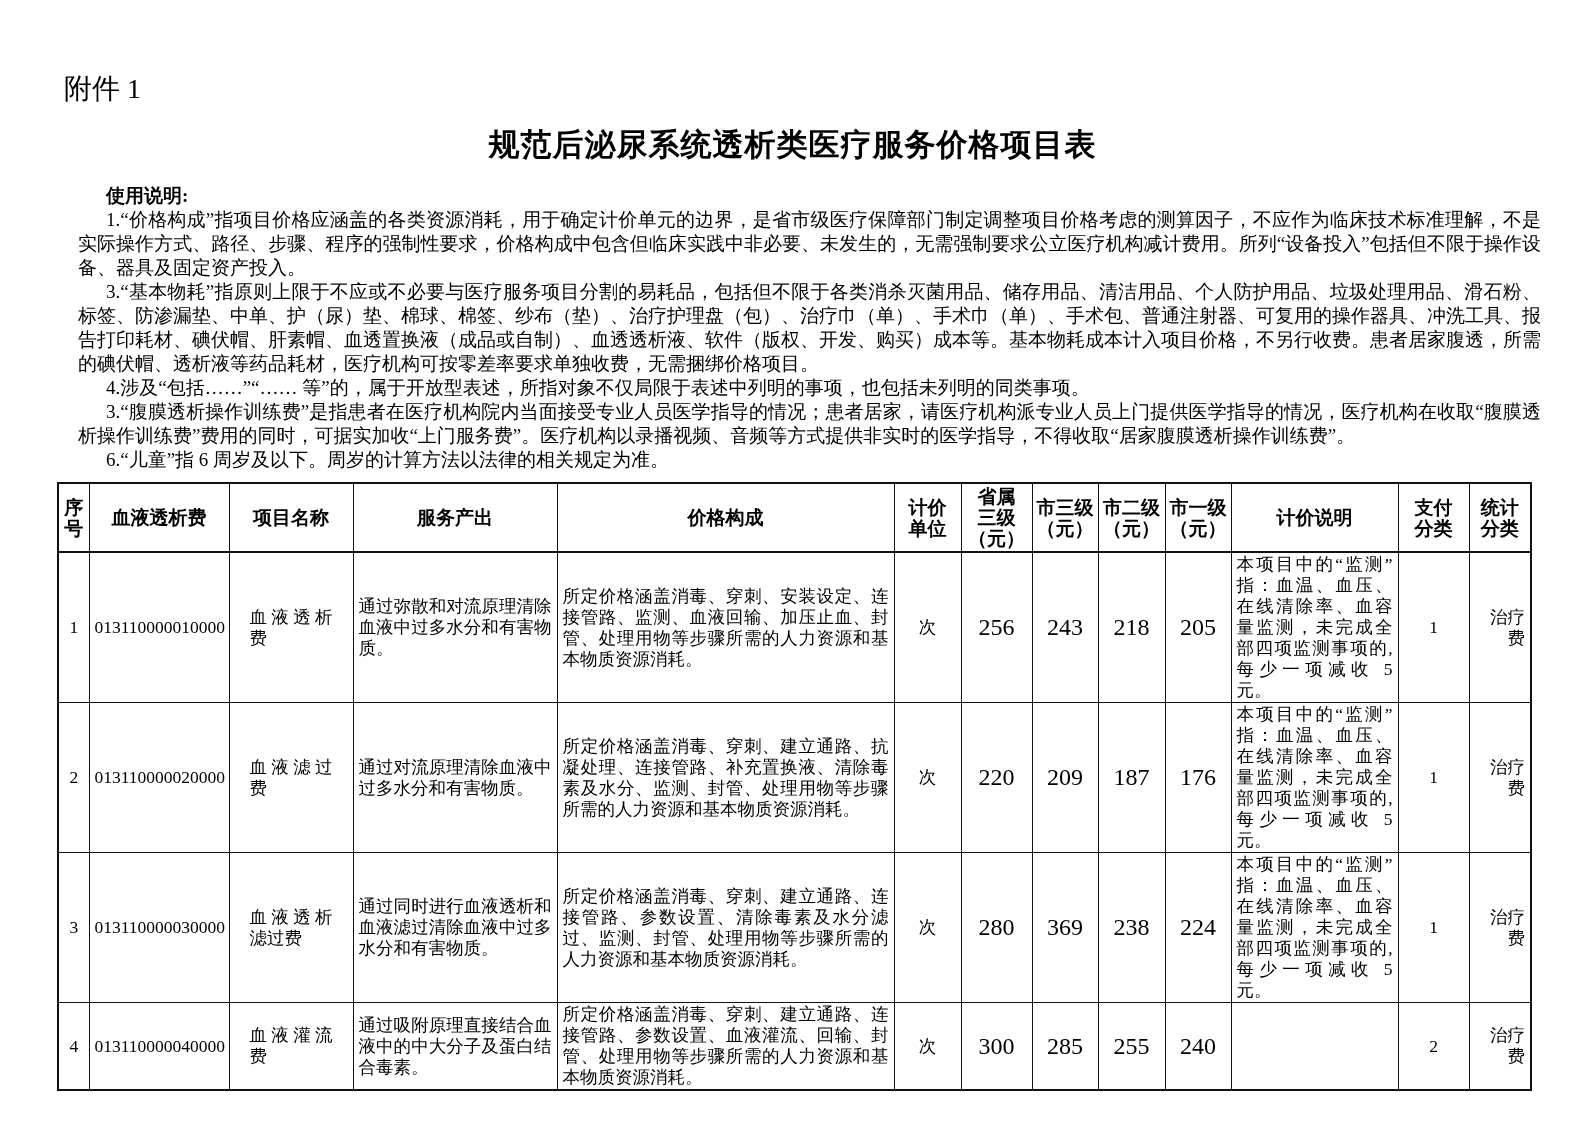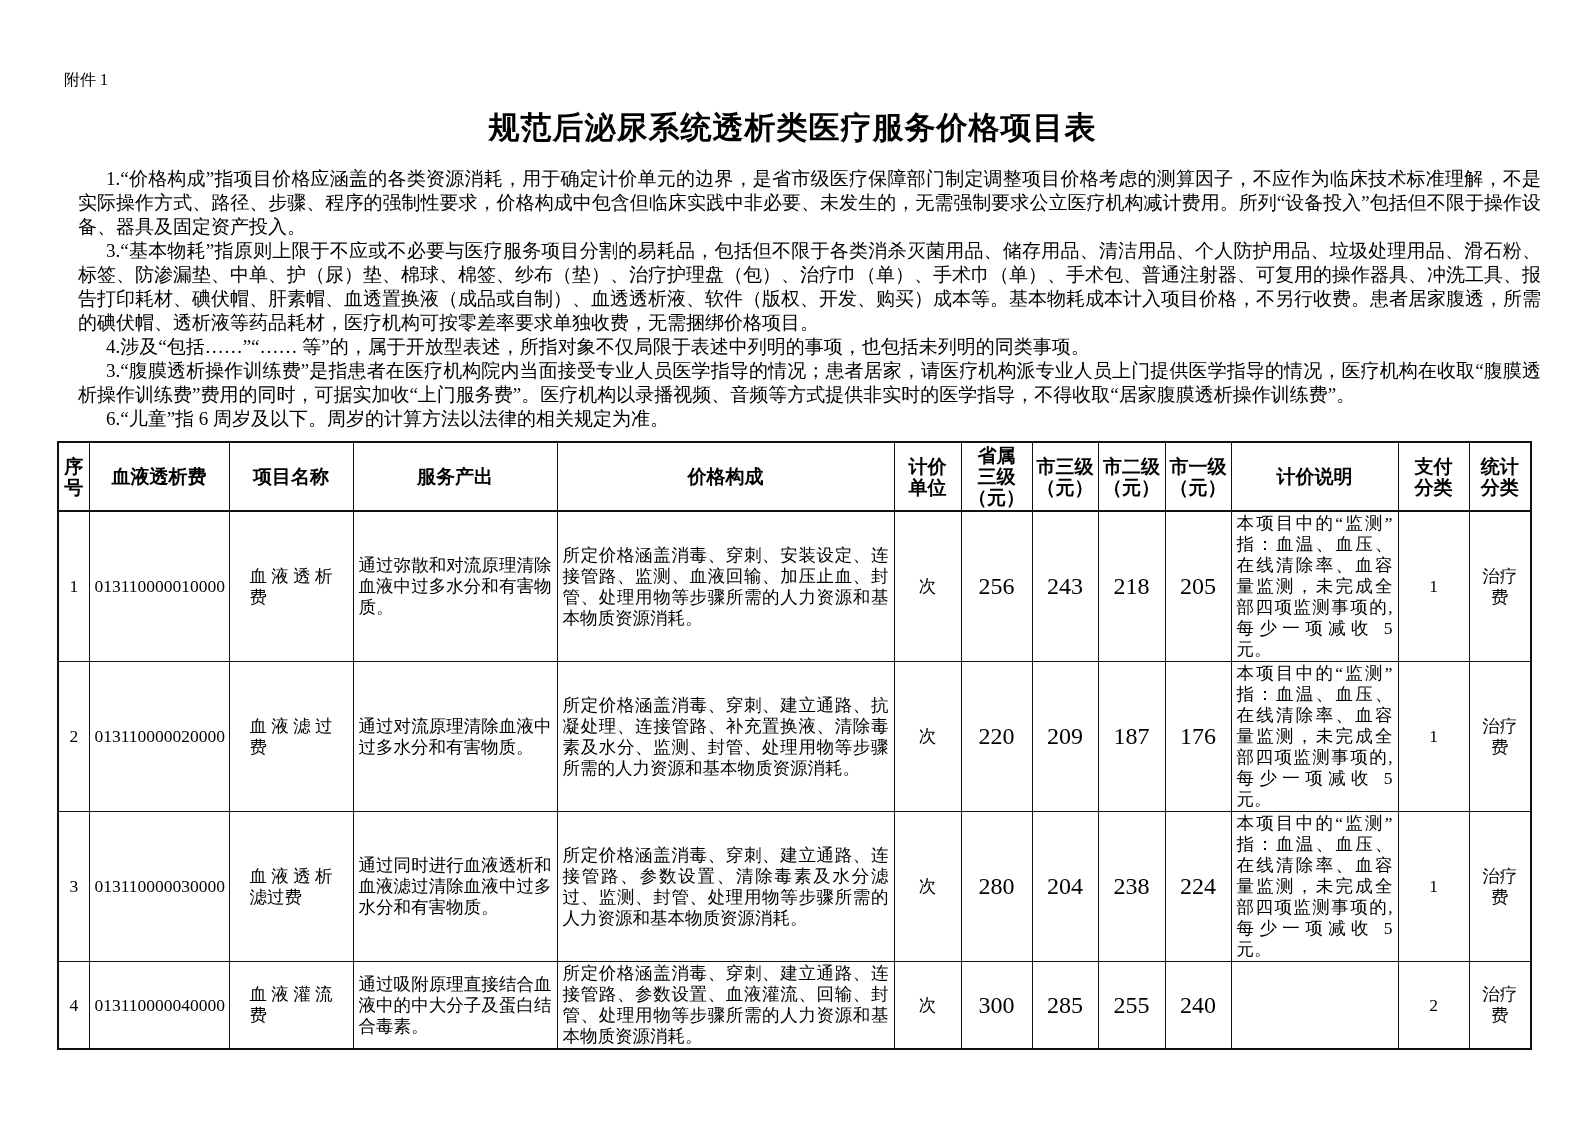--- a/index.html
+++ b/index.html
@@ -1,21 +1,21 @@
 <!DOCTYPE html>
 <html lang="zh"><head>
 <meta charset="utf-8">
 <style>
   html,body { margin:0; padding:0; }
   body {
     width:1587px; height:1122px; background:#ffffff; color:#000;
     font-family:"Liberation Serif","DejaVu Serif",serif;
     overflow:hidden;
   }
-  .attachment { margin:70px 12px 0 64px; font-size:16px; }
+  .attachment { margin:70px 12px 0 64px; font-size:28px; }
   .title {
     margin:16px 2px 0 0; text-align:center;
     font-size:31px; font-weight:700; letter-spacing:1px;
   }
   .instructions {
     margin:18px 46px 0 78px; font-size:19px; line-height:24px;
     text-align:justify;
   }
   .instructions p { margin:0; text-indent:28px; }
   .ins-heading { font-weight:700; }
@@ -32,32 +32,33 @@
   .price th {
     font-weight:700; text-align:center; white-space:pre-line;
     font-size:19px; line-height:21px; padding:2px 1px;
   }
   .price thead th { border-bottom:2px solid #111; }
   td.center { text-align:center; }
   td.price-val { text-align:center; font-size:24px; }
   td.code { text-align:center; letter-spacing:0px; }
   td.text { text-align:justify; }
   td.name { text-align:justify; padding:1px 20px; }
-  td.stat { text-align:center; }
+  td.stat { text-align:right; }
 </style>
 </head>
 <body>
 
 <div class="page">
 
   <div class="attachment">附件 1</div>
 
   <h1 class="title">规范后泌尿系统透析类医疗服务价格项目表</h1>
 
   <div class="instructions">
+    <p class="ins-heading">使用说明:</p>
     <p class="ins-p">1.“价格构成”指项目价格应涵盖的各类资源消耗，用于确定计价单元的边界，是省市级医疗保障部门制定调整项目价格考虑的测算因子，不应作为临床技术标准理解，不是实际操作方式、路径、步骤、程序的强制性要求，价格构成中包含但临床实践中非必要、未发生的，无需强制要求公立医疗机构减计费用。所列“设备投入”包括但不限于操作设备、器具及固定资产投入。</p>
     <p class="ins-p">3.“基本物耗”指原则上限于不应或不必要与医疗服务项目分割的易耗品，包括但不限于各类消杀灭菌用品、储存用品、清洁用品、个人防护用品、垃圾处理用品、滑石粉、标签、防渗漏垫、中单、护（尿）垫、棉球、棉签、纱布（垫）、治疗护理盘（包）、治疗巾（单）、手术巾（单）、手术包、普通注射器、可复用的操作器具、冲洗工具、报告打印耗材、碘伏帽、肝素帽、血透置换液（成品或自制）、血透透析液、软件（版权、开发、购买）成本等。基本物耗成本计入项目价格，不另行收费。患者居家腹透，所需的碘伏帽、透析液等药品耗材，医疗机构可按零差率要求单独收费，无需捆绑价格项目。</p>
     <p class="ins-p">4.涉及“包括……”“…… 等”的，属于开放型表述，所指对象不仅局限于表述中列明的事项，也包括未列明的同类事项。</p>
     <p class="ins-p">3.“腹膜透析操作训练费”是指患者在医疗机构院内当面接受专业人员医学指导的情况；患者居家，请医疗机构派专业人员上门提供医学指导的情况，医疗机构在收取“腹膜透析操作训练费”费用的同时，可据实加收“上门服务费”。医疗机构以录播视频、音频等方式提供非实时的医学指导，不得收取“居家腹膜透析操作训练费”。</p>
     <p class="ins-p">6.“儿童”指 6 周岁及以下。周岁的计算方法以法律的相关规定为准。</p>
   </div>
 
   <table class="price">
     <colgroup>
       <col style="width:31px">
@@ -132,21 +133,21 @@
         <td class="stat">治疗费</td>
       </tr>
       <tr>
         <td class="center">3</td>
         <td class="code">013110000030000</td>
         <td class="name">血液透析滤过费</td>
         <td class="text">通过同时进行血液透析和血液滤过清除血液中过多水分和有害物质。</td>
         <td class="text">所定价格涵盖消毒、穿刺、建立通路、连接管路、参数设置、清除毒素及水分滤过、监测、封管、处理用物等步骤所需的人力资源和基本物质资源消耗。</td>
         <td class="center">次</td>
         <td class="price-val">280</td>
-        <td class="price-val">204</td>
+        <td class="price-val">369</td>
         <td class="price-val">238</td>
         <td class="price-val">224</td>
         <td class="text">本项目中的“监测”指：血温、血压、在线清除率、血容量监测，未完成全部四项监测事项的,每少一项减收 5 元。</td>
         <td class="center">1</td>
         <td class="stat">治疗费</td>
       </tr>
       <tr>
         <td class="center">4</td>
         <td class="code">013110000040000</td>
         <td class="name">血液灌流费</td>

